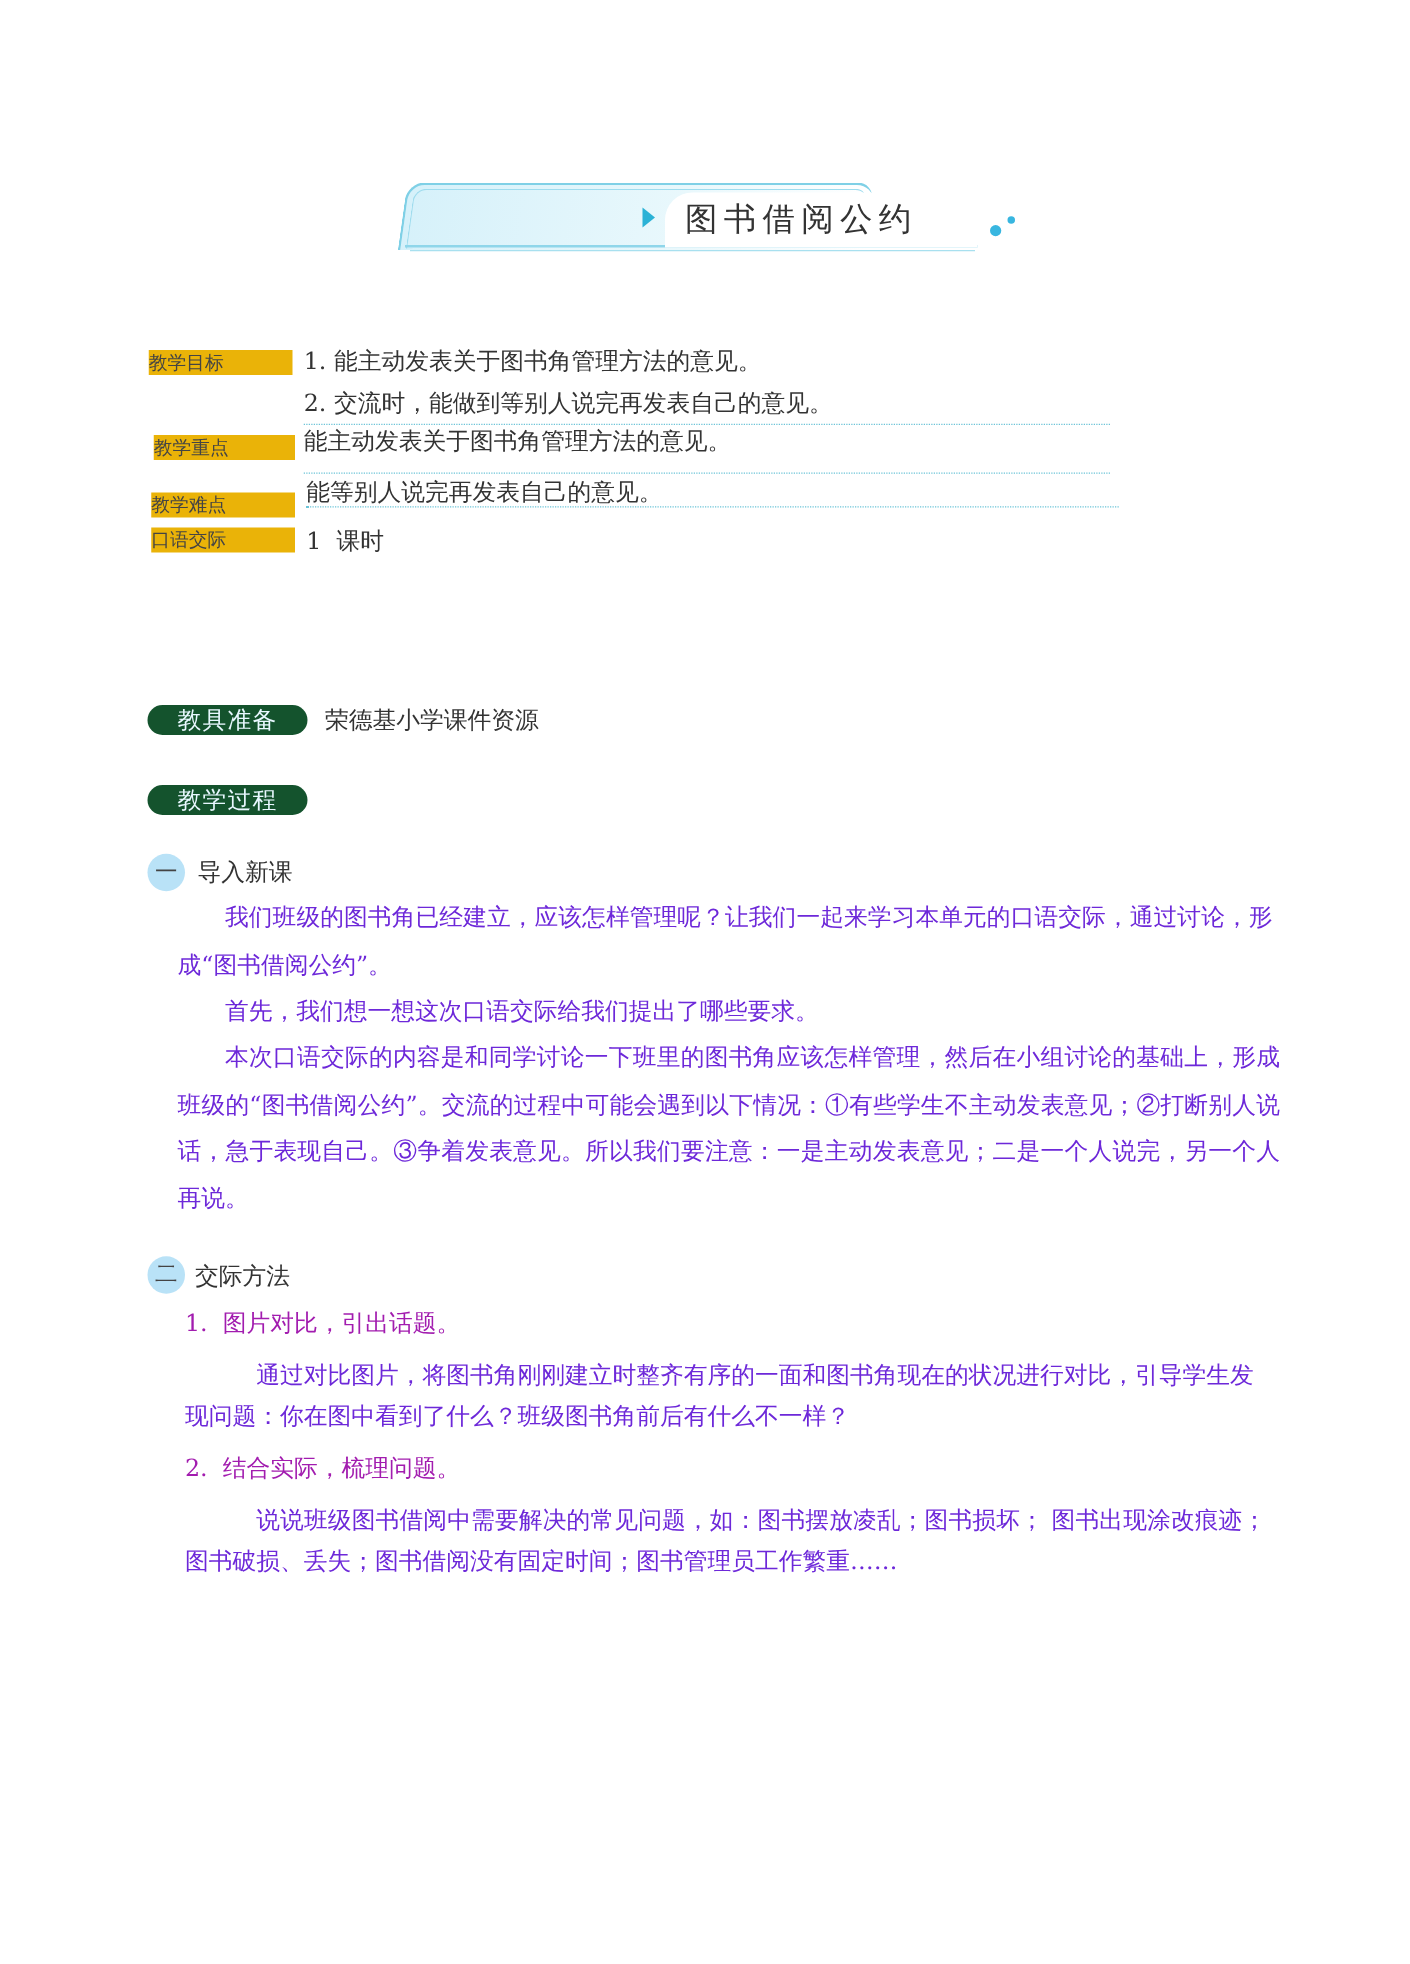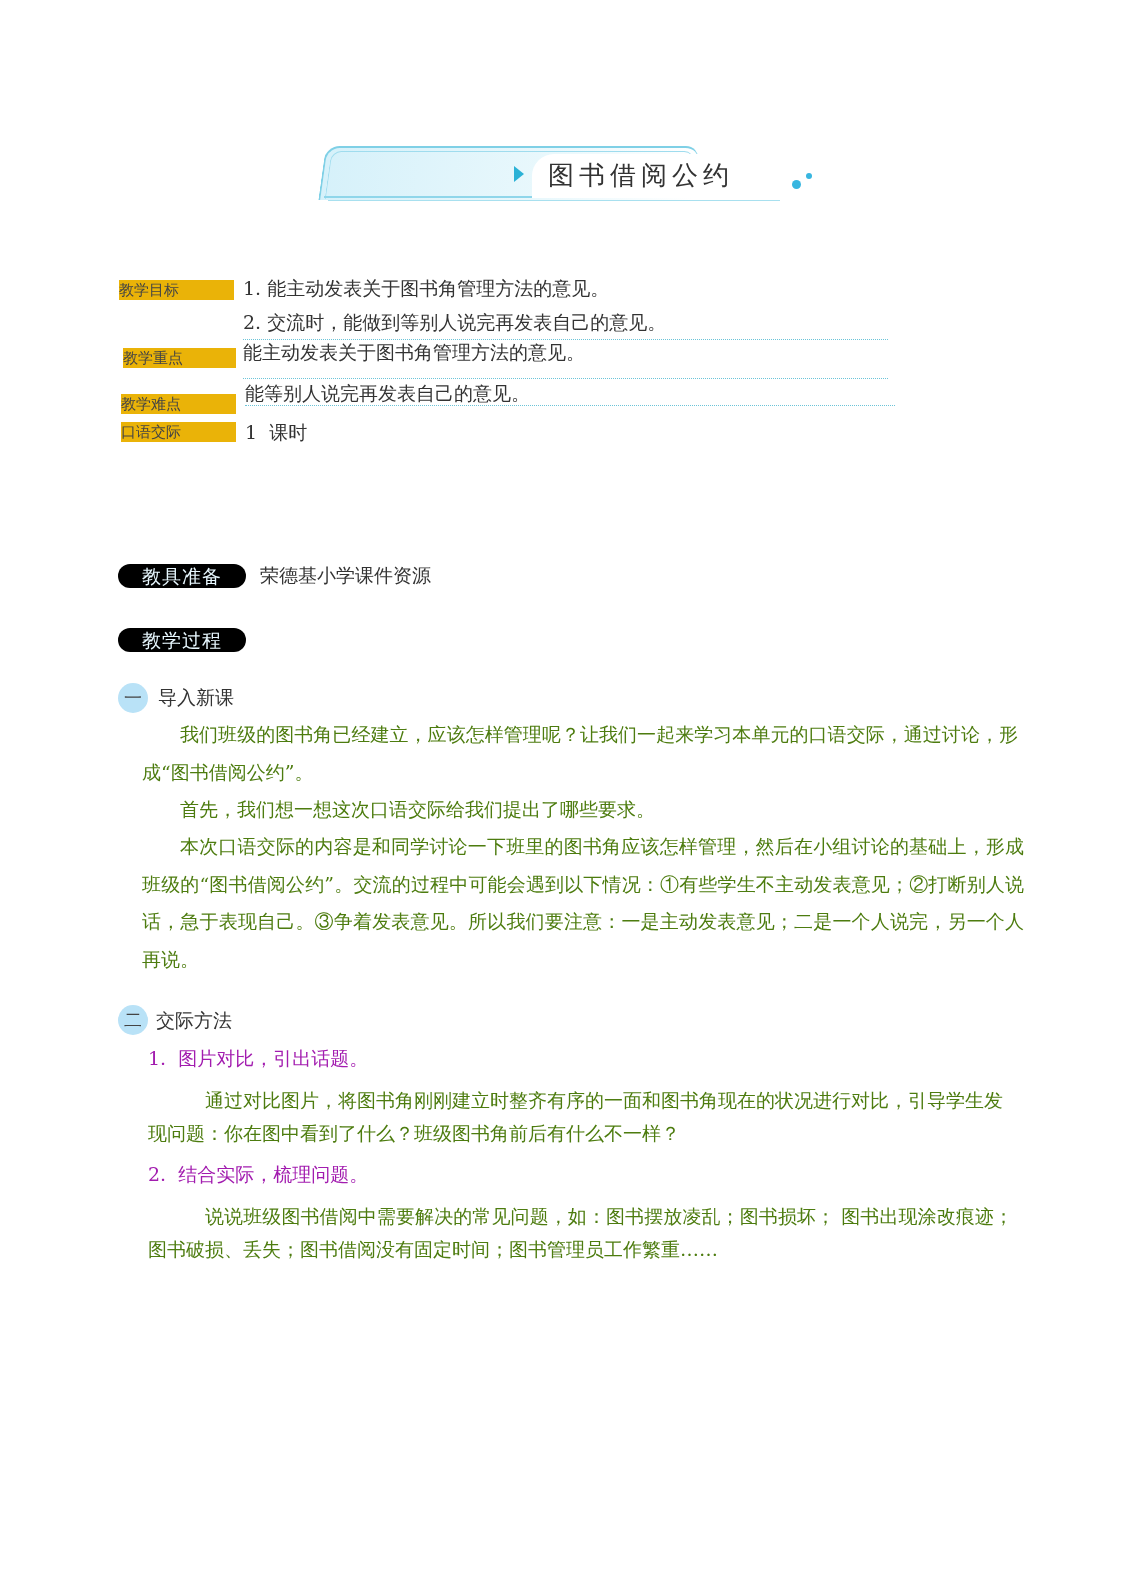--- a/index.html
+++ b/index.html
@@ -62,35 +62,35 @@
     font-family: "DejaVu Serif", "Liberation Serif", serif;
   }
   .info-text { position: absolute; font-size: 19px; color: #333; white-space: nowrap; }
   .dotline {
     position: absolute; height: 0; border-top: 1px dotted #6cc4d8;
   }
 
   
   .pill {
     position: absolute; height: 24px; width: 128px; border-radius: 12px;
-    background: #000000; color: #e8f8ff; font-size: 19px; line-height: 24px;
+    background: #14532d; color: #e8f8ff; font-size: 19px; line-height: 24px;
     text-align: center; letter-spacing: 1px;
     font-family: "DejaVu Sans", "Liberation Sans", sans-serif;
   }
   .pill-text { position: absolute; font-size: 19px; color: #333; }
 
   
   .sec-circle {
     position: absolute; width: 30px; height: 30px; border-radius: 50%;
     background: #b9e2f7; color: #444; font-size: 18px; line-height: 30px; text-align: center;
   }
   .sec-title { position: absolute; font-size: 19px; color: #333; }
 
   .para {
-    position: absolute; font-size: 19px; line-height: 37.5px; color: #4d7c0f;
+    position: absolute; font-size: 19px; line-height: 37.5px; color: #6d28d9;
     text-align: justify; text-justify: inter-character;
   }
   .para2 { line-height: 33px; }
   .indent { text-indent: 2em; }
   .item { position: absolute; font-size: 19px; color: #a21caf; white-space: nowrap; }
 </style>
 </head>
 <body>
 
 <div class="abs title-wrap">

